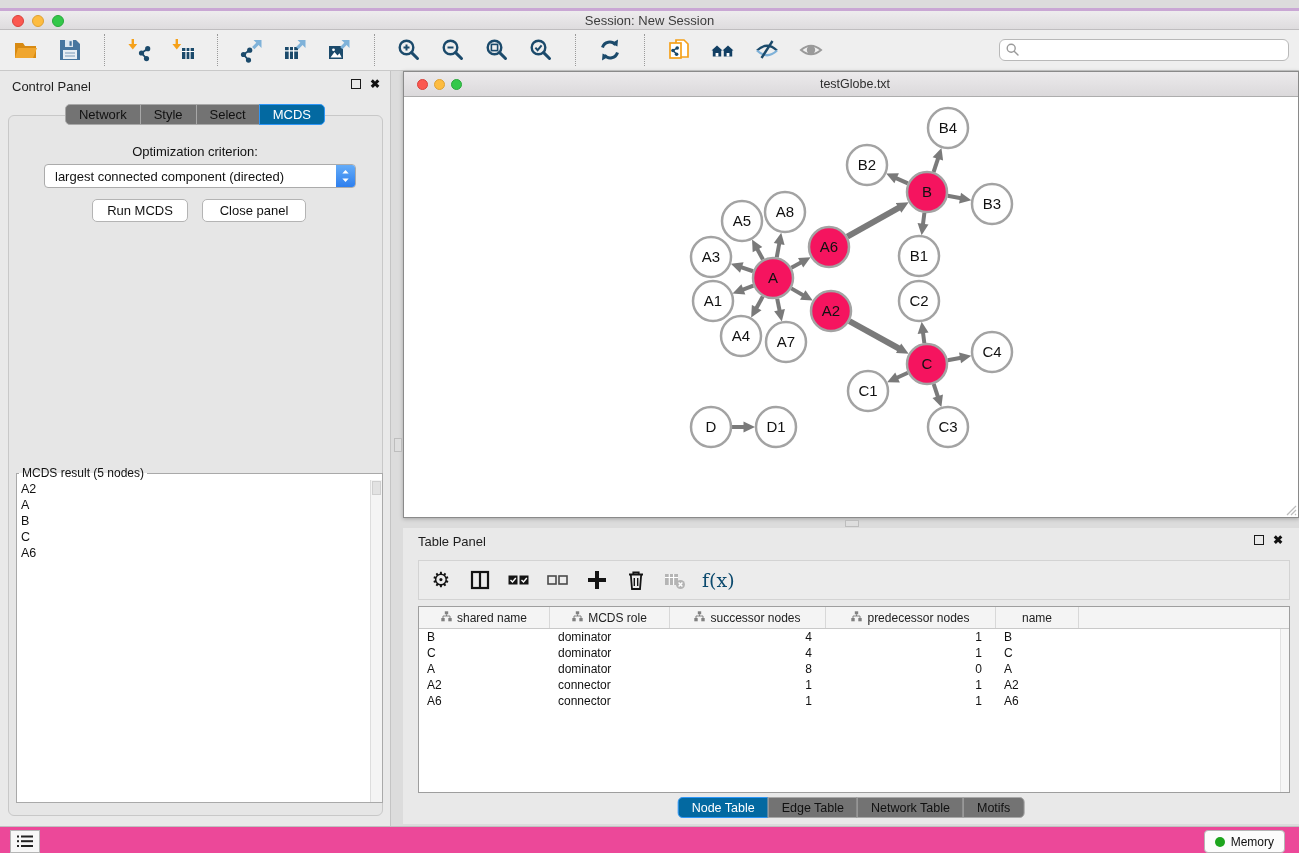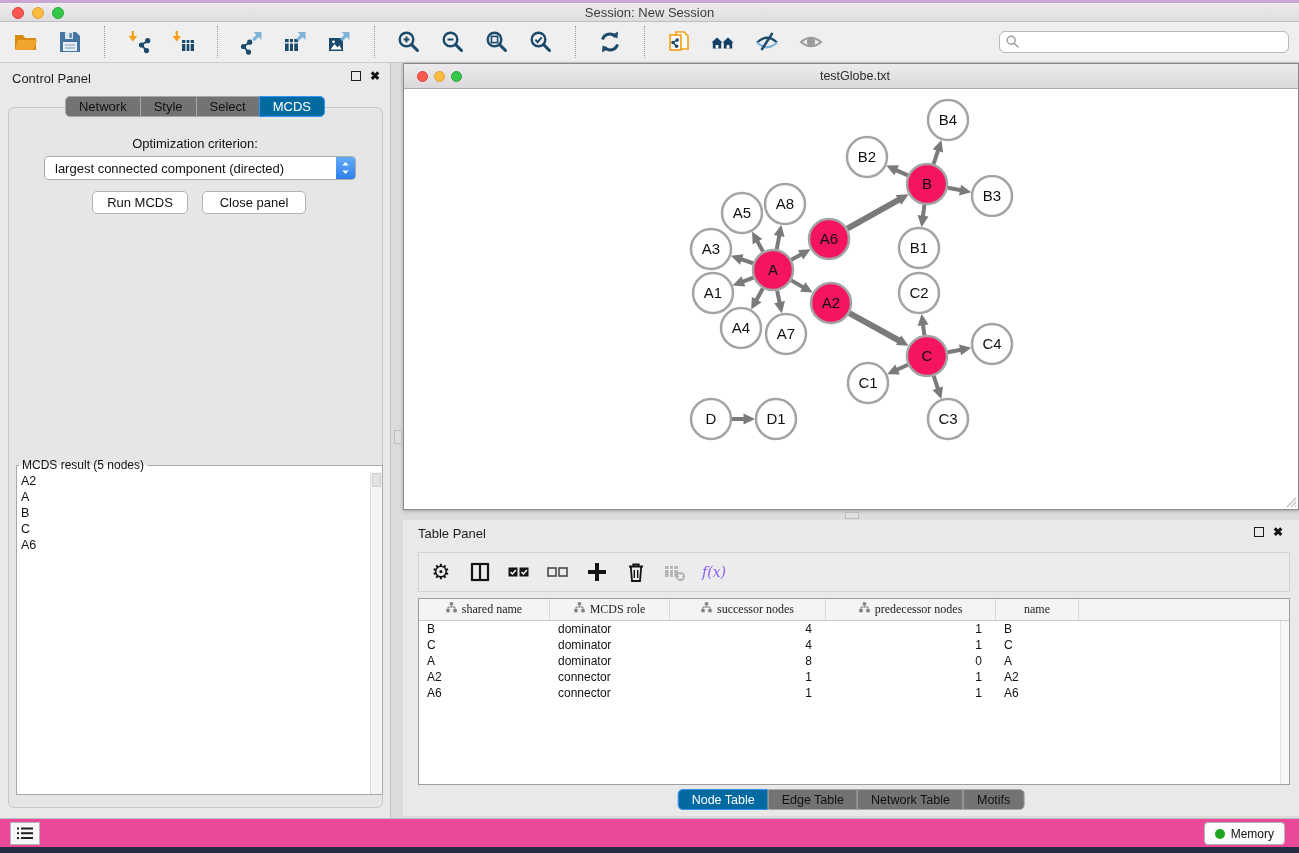--- a/index.html
+++ b/index.html
@@ -4,21 +4,21 @@
 <style>
   * { box-sizing: border-box; margin: 0; padding: 0; }
   html,body { width:1299px; height:853px; }
   body {
     position: relative;
     font-family: "Liberation Sans", sans-serif;
     background: #DCDCDC;
     overflow: hidden;
     -webkit-font-smoothing: antialiased;
   }
-  .abs { position:absolute; }
+  .abs { position:absolute;margin-top:8px; }
 
   
   .desktop-top { left:0; top:0; width:1299px; height:3px; background:#C9A7D4; }
   .desktop-bottom { left:0; top:847px; width:1299px; height:6px; background:#222C42; }
 
   
   .titlebar { left:0; top:3px; width:1299px; height:19px;
     background:linear-gradient(#EEECEE,#DEDCDE); border-bottom:1px solid #BFBDBF; }
   .titlebar .title { position:absolute; left:0; right:0; top:2px; text-align:center;
     font-size:13px; color:#3C3C3C; }
@@ -89,27 +89,27 @@
   
   .split-v { left:394px; top:430px; width:8px; height:14px; background:#DEDEDE; border:1px solid #BDBDBD; }
   .split-h { left:845px; top:512px; width:14px; height:7px; background:#DEDEDE; border:1px solid #BDBDBD; }
 
   
   .table-panel { left:403px; top:520px; width:896px; height:296px; background:#E9E9E9; }
   .tp-toolbar { position:absolute; left:15px; top:32px; width:872px; height:40px; background:#ECECEC;
     border:1px solid #D3D3D3; display:flex; align-items:center; gap:15px; padding-left:10px; }
   .tp-btn { min-width:24px; height:26px; display:flex; align-items:center; justify-content:center; }
   .gear-glyph { font-size:21px; color:#141414; line-height:22px; }
-  .fx-glyph { font-family:"DejaVu Serif", serif; font-style:italic; font-size:14px; color:#8b5cf6; }
+  .fx-glyph { font-family:"DejaVu Serif", serif; font-size:19px; color:#0c4a6e; }
   .table { position:absolute; left:15px; top:78px; width:872px; height:187px; background:#fff;
     border:1px solid #9E9E9E; overflow:hidden; }
   .t-head { display:grid; grid-template-columns:131px 120px 156px 170px 83px 1fr; height:22px;
     background:#F4F4F4; border-bottom:1px solid #C9C9C9; }
   .t-hcell { display:flex; align-items:center; justify-content:center; gap:5px; font-size:12px;
-    color:#222; border-right:1px solid #D8D8D8; overflow:hidden;font-family:Liberation Serif, serif; }
+    color:#222; border-right:1px solid #D8D8D8; overflow:hidden; }
   .t-hcell.empty { border-right:none; }
   .t-row { display:grid; grid-template-columns:131px 120px 156px 170px 83px 1fr; height:16px; }
   .t-cell { font-size:12px; color:#111; line-height:16px; padding-left:8px; white-space:nowrap; }
   .t-cell.num { text-align:right; padding-right:14px; padding-left:0; }
   .t-scroll { position:absolute; top:22px; right:0; width:9px; bottom:0; background:#F6F6F6;
     border-left:1px solid #E2E2E2; }
   .tp-tabs { position:absolute; left:50%; transform:translateX(-50%); top:269px; display:flex; }
   .tp-tabs .seg { font-size:12.5px; height:21px; }
 
   

